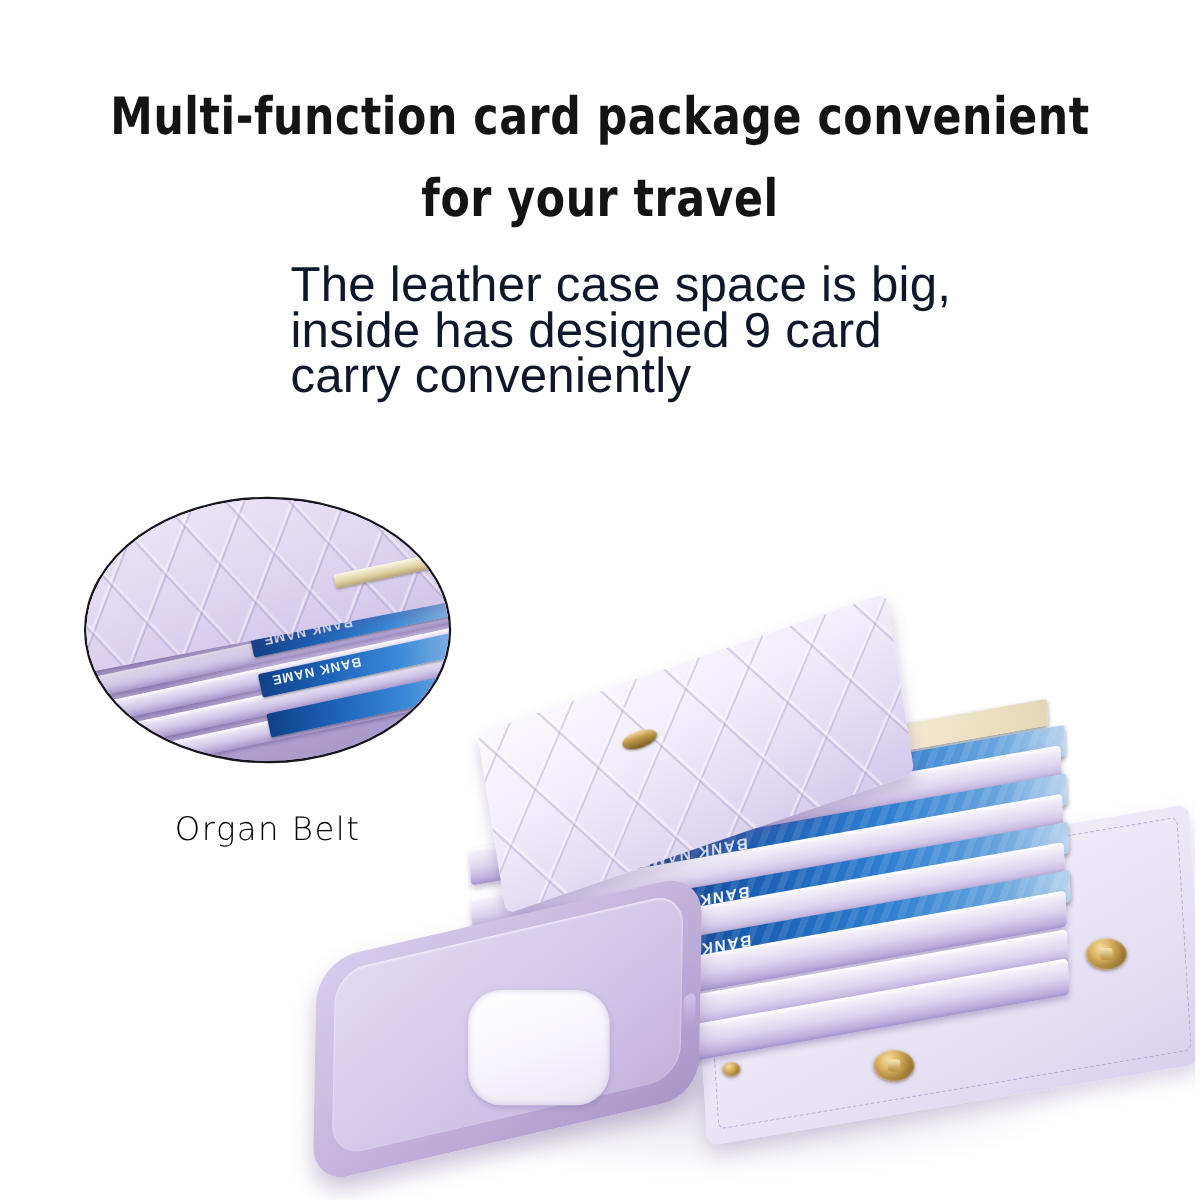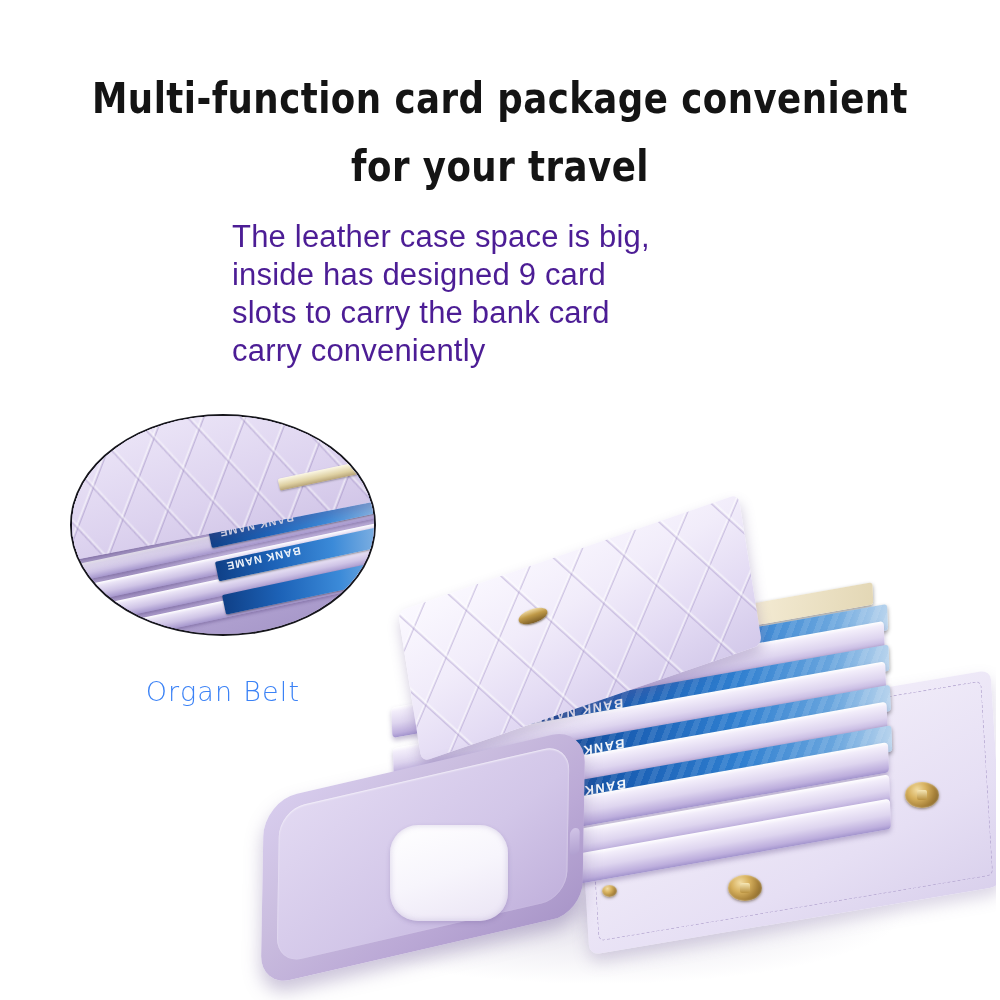--- a/index.html
+++ b/index.html
@@ -40,27 +40,27 @@
     transform: scaleX(0.92);
     transform-origin: 50% 50%;
     white-space: nowrap;
   }
   .headline-line-1 { display:block; }
   .headline-line-2 { display:block; margin-top: 16px; }
 
   
   .body-copy {
     position: absolute;
-    left: 232px;
+    left: 242px;
     top: 218px;
     width: 560px;
-    color: #4c1d95;
+    color: #0f172a;
     font-family: "Liberation Sans", sans-serif;
     font-weight: 400;
-    font-size: 31px;
+    font-size: 41px;
     line-height: 38px;
     letter-spacing: 0.2px;
   }
   .body-copy span { display: block; white-space: nowrap; }
 
   
   .callout {
     position: absolute;
     left: 70px;
     top: 414px;
@@ -172,21 +172,21 @@
     height: 60%;
     background: radial-gradient(ellipse at 40% 40%, rgba(120,100,160,0.45), rgba(120,100,160,0) 68%);
   }
 
   .callout-label {
     position: absolute;
     left: 70px;
     top: 676px;
     width: 306px;
     text-align: center;
-    color: #3b82f6;
+    color: #000000;
     font-family: "DejaVu Sans", sans-serif;
     font-weight: 300;
     font-size: 27px;
     letter-spacing: 1.2px;
   }
 
   
   .product {
     position: absolute;
     left: 250px;
@@ -387,21 +387,20 @@
 <div id="page">
 
   <div class="headline">
     <span class="headline-line-1">Multi-function card package convenient</span>
     <span class="headline-line-2">for your travel</span>
   </div>
 
   <div class="body-copy">
     <span>The leather case space is big,</span>
     <span>inside has designed 9 card</span>
-    <span>slots to carry the bank card</span>
     <span>carry conveniently</span>
   </div>
 
   <div class="callout">
     <div class="callout-inner">
       <div class="macro-bg"></div>
       <div class="macro-shadow-l"></div>
 
       <div class="macro-layers">
         <div class="lyr" style="top:0px;"></div>

